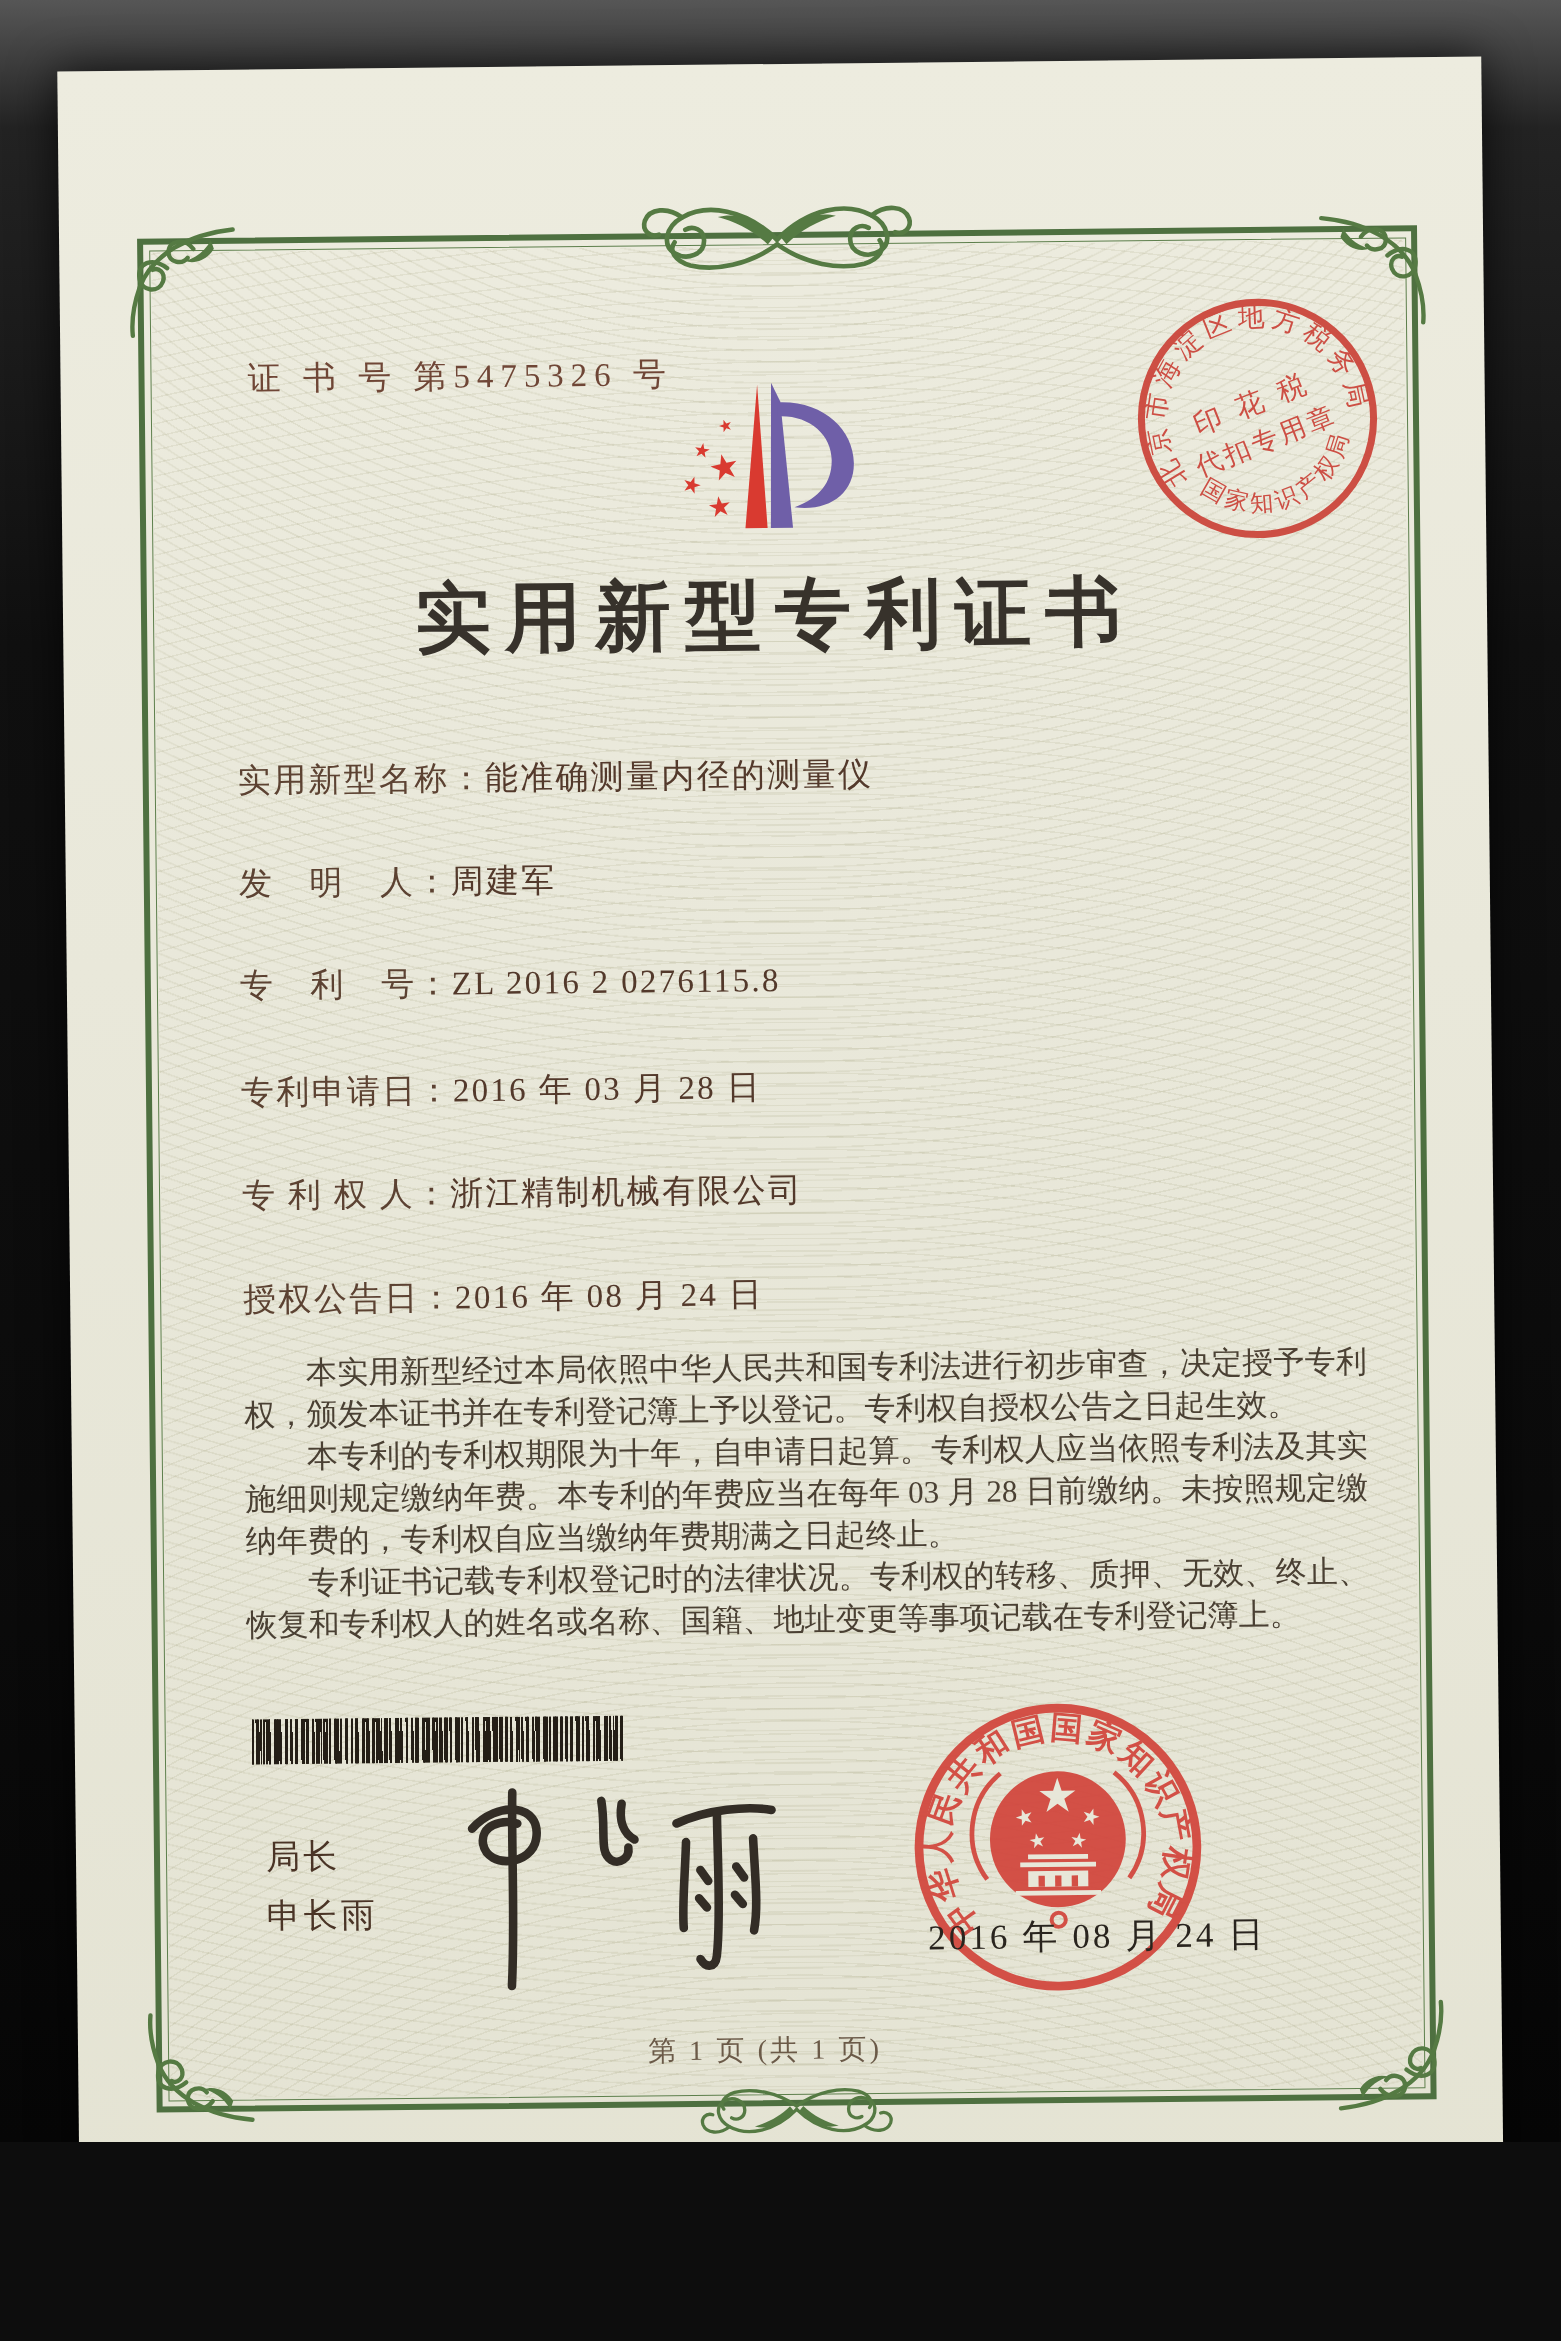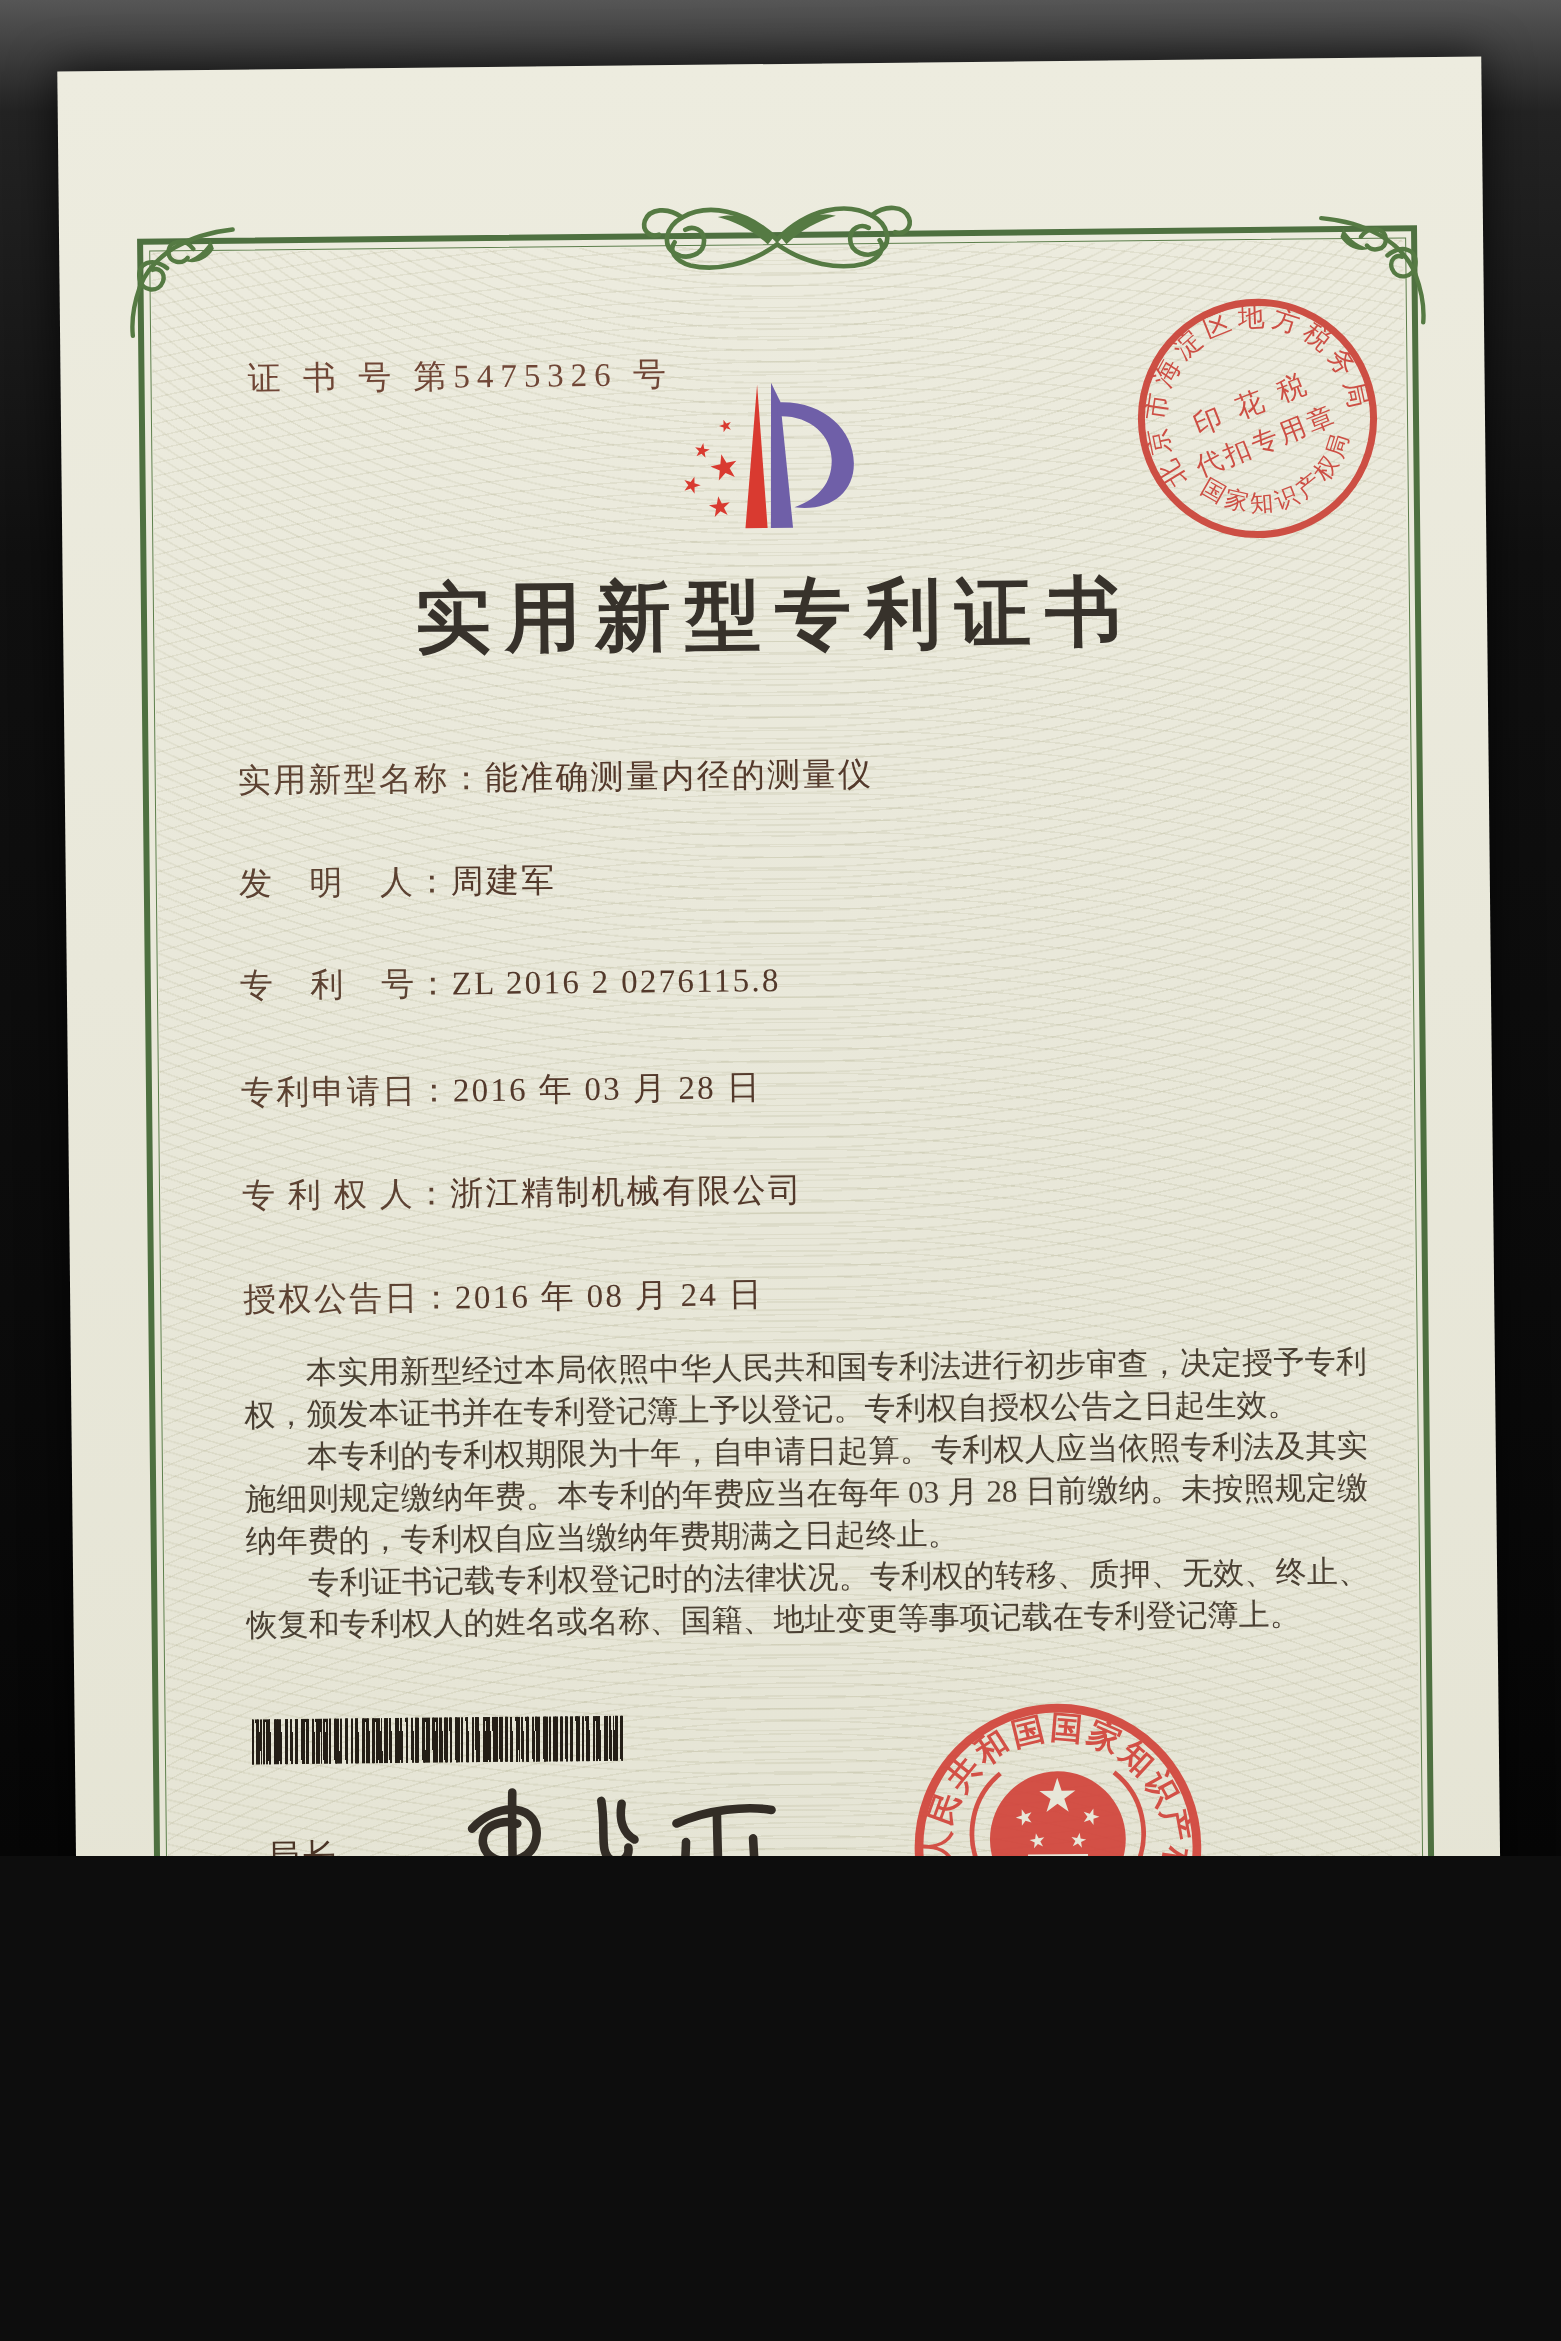--- a/index.html
+++ b/index.html
@@ -1,16 +1,16 @@
 <!DOCTYPE html>
 <html style="font-size:12.5px"><head>
 <meta charset="utf-8">
 <style>
   html,body{margin:0;padding:0;background:#0d0d0d;}
-  .photo{position:relative;width:1561px;height:1856px;overflow:hidden;
+  .photo{position:relative;width:1561px;height:2142px;overflow:hidden;
     background:linear-gradient(180deg,#565656 0%,#232323 6%,#101010 30%,#0b0b0b 70%,#060606 100%);
     font-family:"Liberation Serif","DejaVu Serif",serif;}
   .paper{position:absolute;left:69px;top:64px;width:1424px;height:2242px;
     background:linear-gradient(180deg,#edecdf 0%,#e9e8da 40%,#e4e3d3 100%);
     transform:rotate(-0.6deg);transform-origin:50% 50%;
     box-shadow:0 0 47px rgba(0,0,0,.75), 0 11px 0 -3.1px #d8d6c6;}
   .paper-edge{position:absolute;left:55px;top:2301px;width:1218px;height:26.5px;background:#e6e4d6;
     transform:rotate(-0.7deg);opacity:.85;}
 
   

